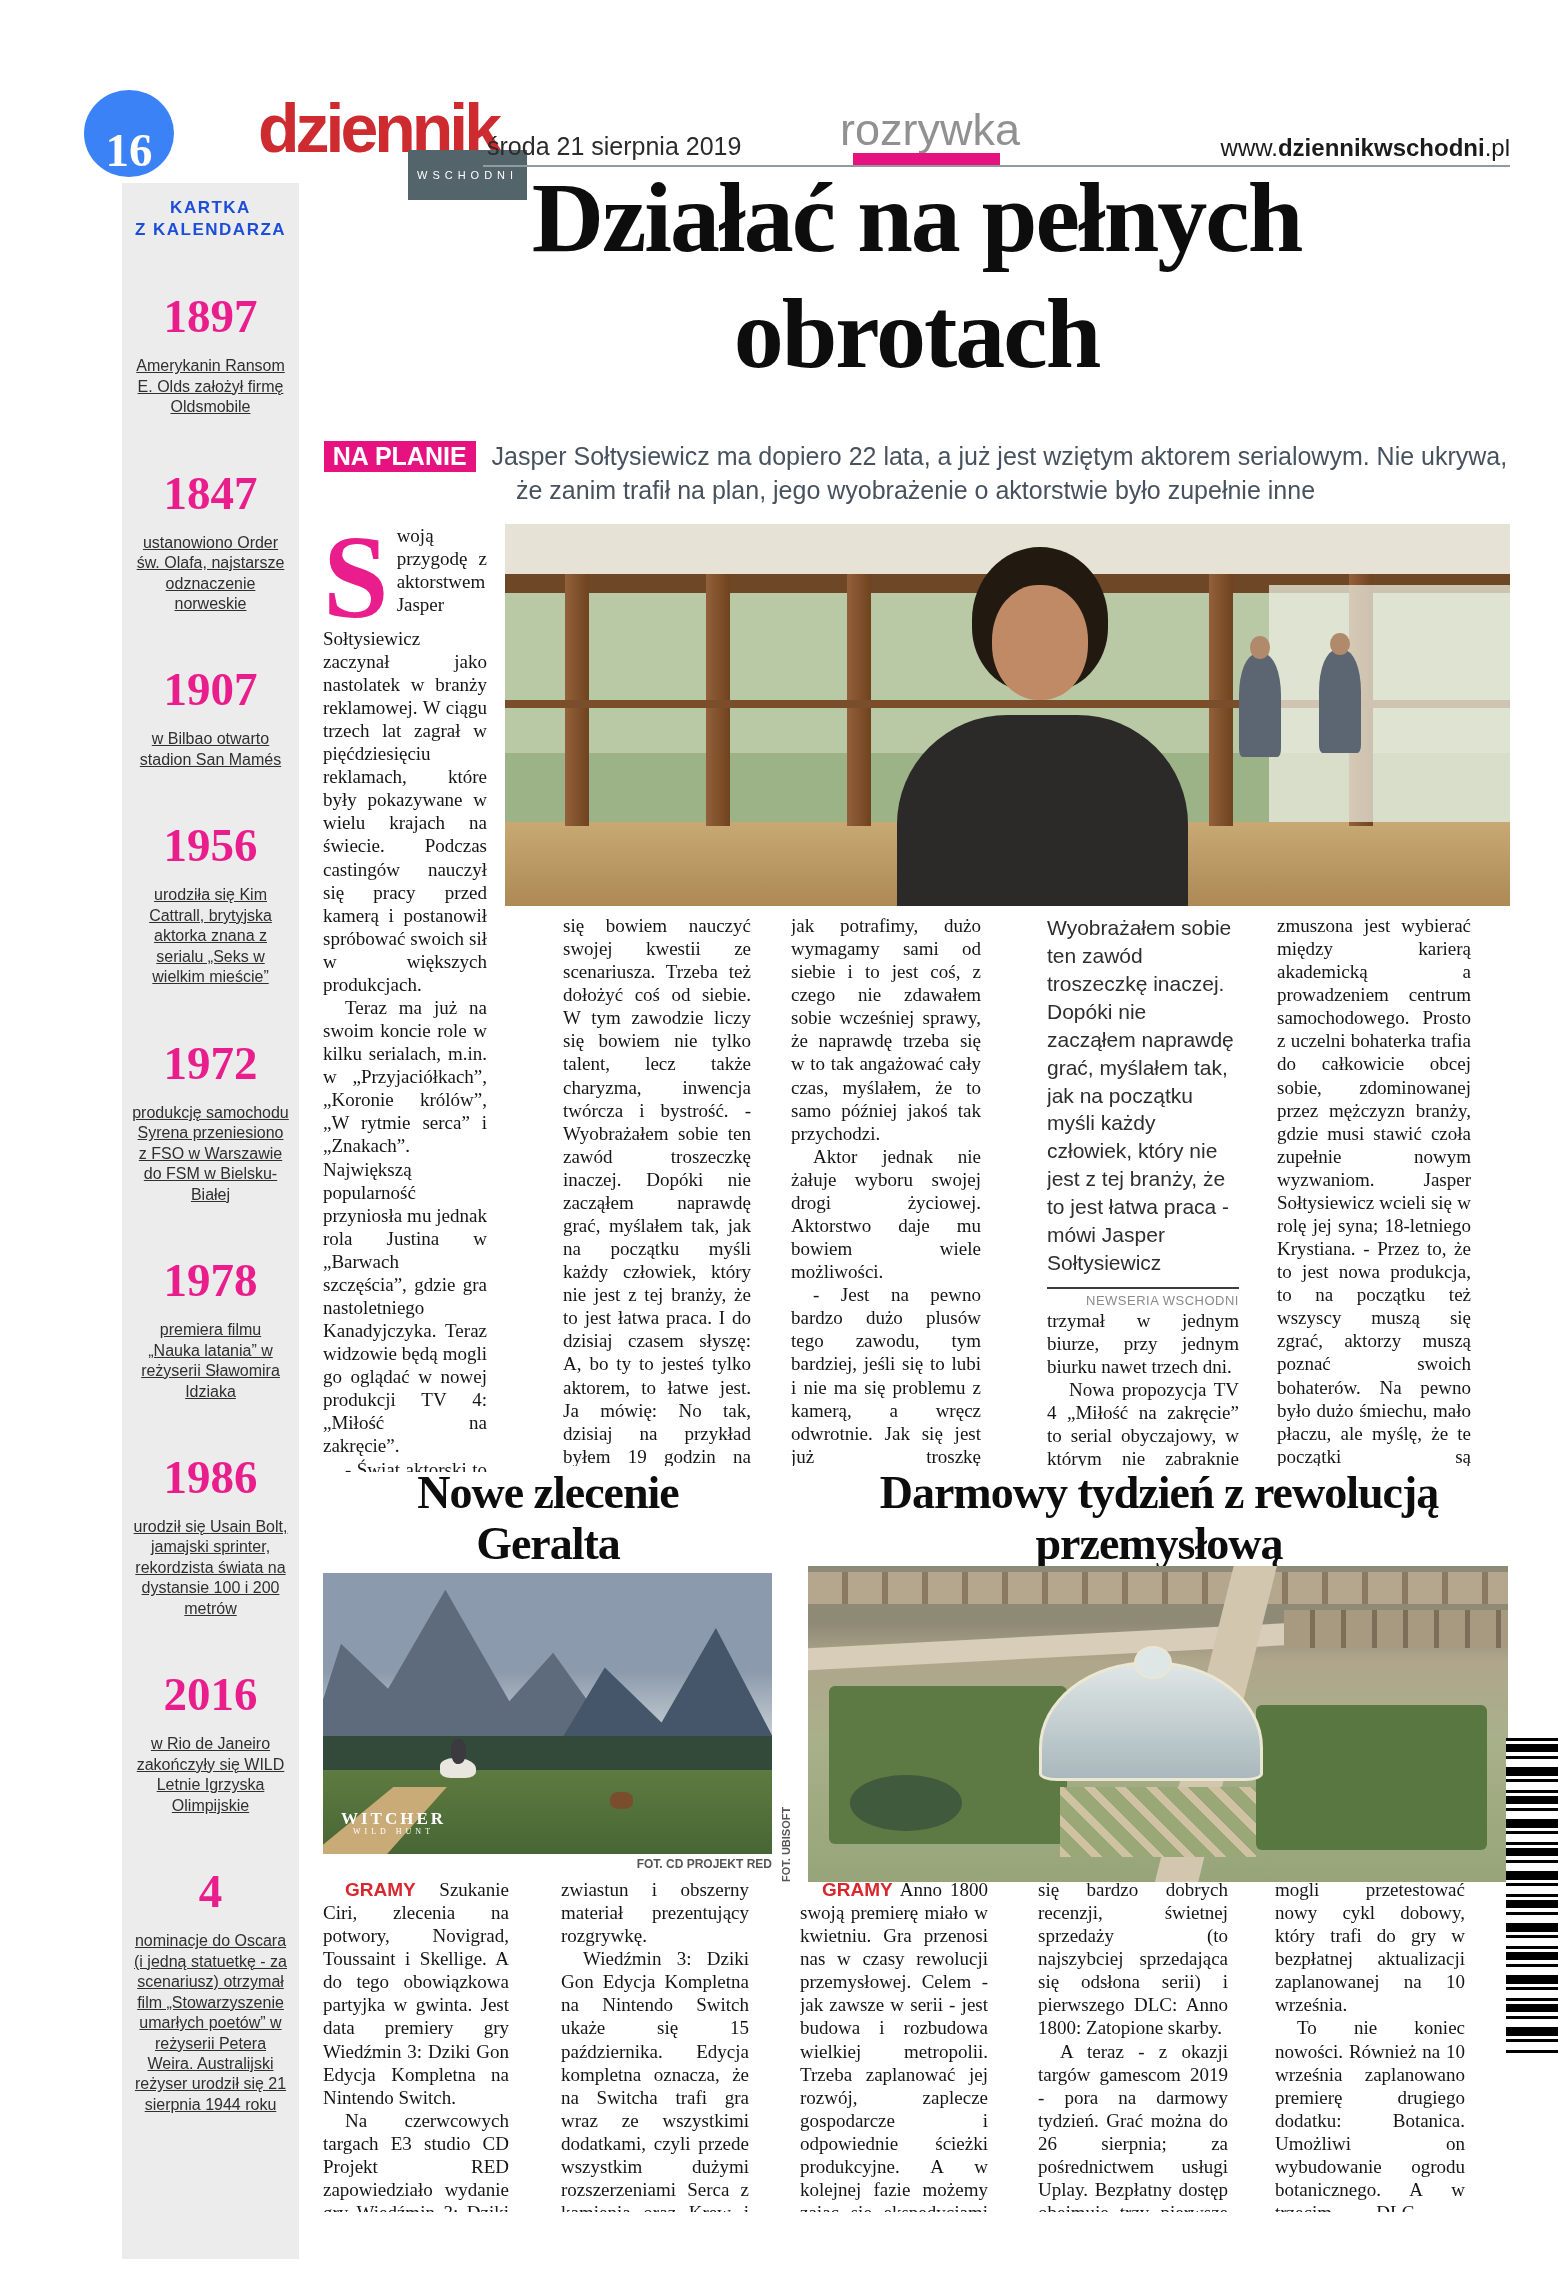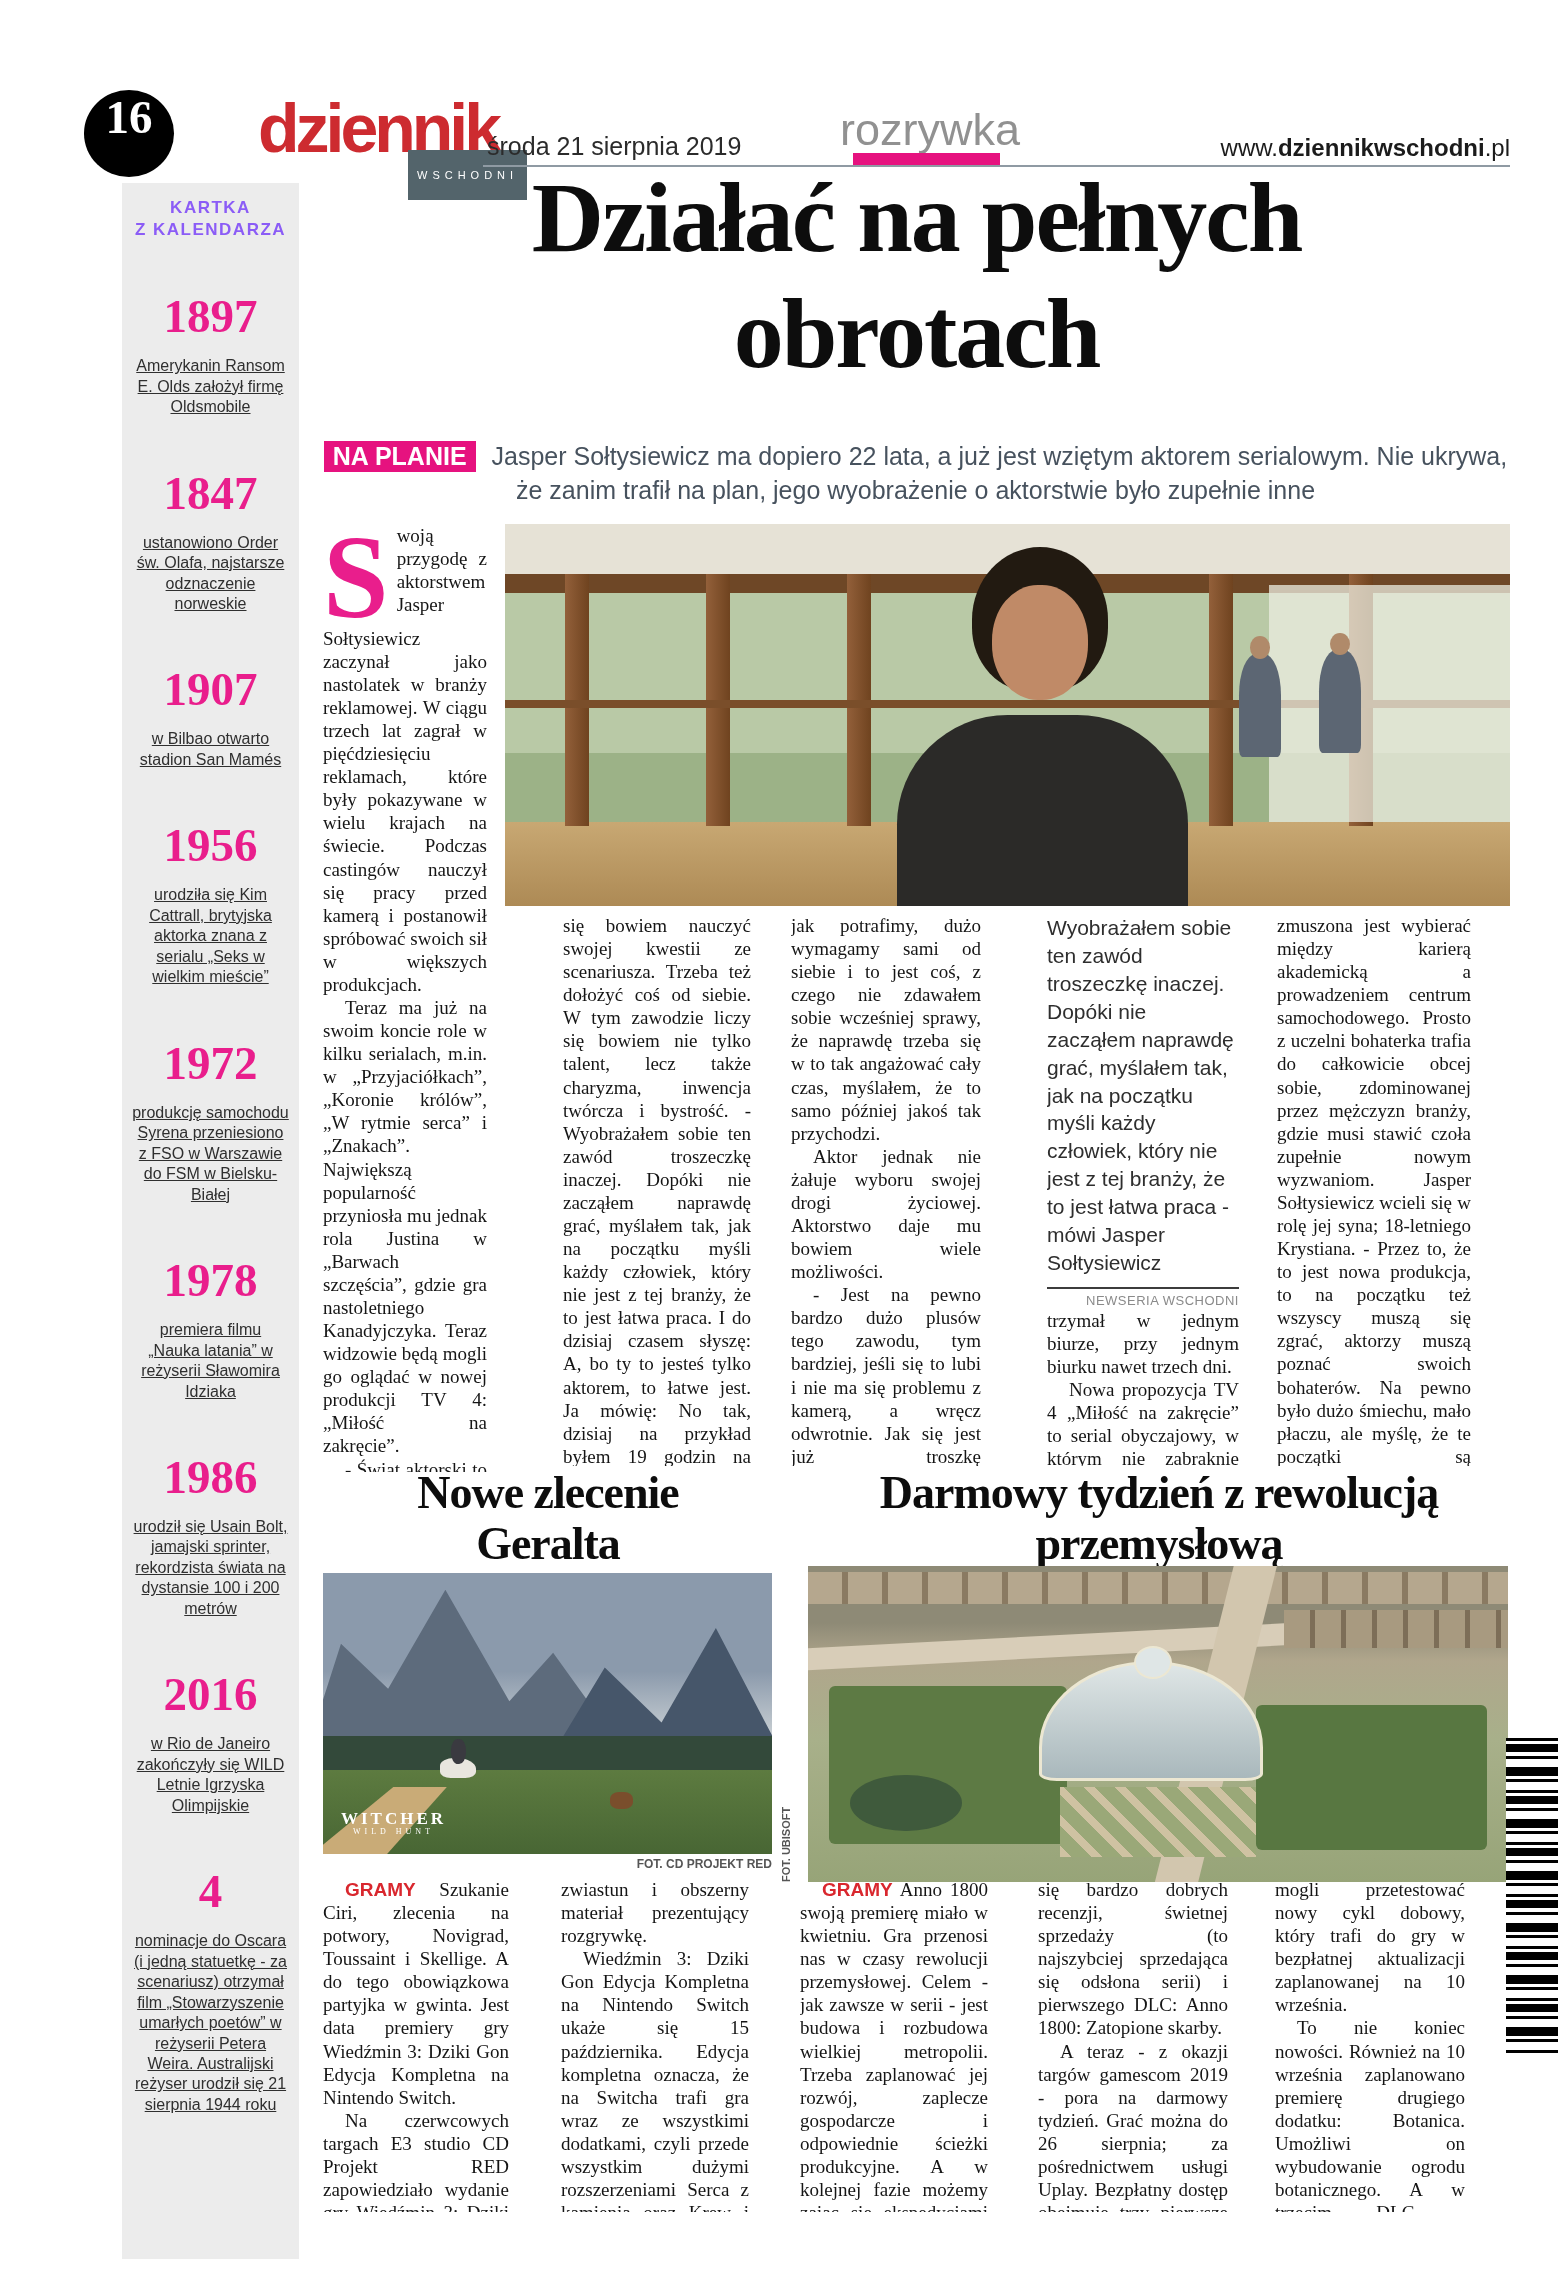--- a/index.html
+++ b/index.html
@@ -2,42 +2,42 @@
 <html><head>
 <meta charset="utf-8">
 <style>
   * { margin:0; padding:0; box-sizing:border-box; }
   html,body { background:#fff; }
   body { width:1558px; height:2281px; position:relative; overflow:hidden;
          font-family:"Liberation Serif", serif; color:#151515; }
 
   
   .page-badge { position:absolute; left:84px; top:90px; width:90px; height:87px;
-    background:#000000; border-radius:50%; display:flex; align-items:flex-start; justify-content:center;
+    background:#3b82f6; border-radius:50%; display:flex; align-items:flex-end; justify-content:center;
     color:#fff; font-family:"Liberation Serif",serif; font-size:47px; font-weight:bold; }
   .logo { position:absolute; left:258px; top:94px; width:300px; height:78px; }
   .logo-main { font-family:"Liberation Sans",sans-serif; font-weight:bold; font-size:68px;
     letter-spacing:-4px; color:#cd2b30; line-height:1; }
   .logo-sub { position:absolute; left:150px; top:56px; background:#53646b; color:#fff;
     font-family:"Liberation Sans",sans-serif; font-size:11px; letter-spacing:5px; padding:19px 9px; }
   .hdr-date { position:absolute; left:487px; top:132px; font-family:"Liberation Sans",sans-serif;
     font-size:25px; color:#2b2b2b; }
   .hdr-rule { position:absolute; left:483px; top:165px; width:1027px; height:2px; background:#8f9aa3; }
   .section-name { position:absolute; left:840px; top:104px; width:170px; text-align:center;
     font-family:"Liberation Sans",sans-serif; font-size:45px; color:#919191; }
   .section-bar { position:absolute; left:853px; top:153px; width:147px; height:12px; background:#e6127f; }
   .hdr-url { position:absolute; left:1210px; top:134px; width:300px; text-align:right;
     font-family:"Liberation Sans",sans-serif; font-size:24px; color:#1b1b1b; }
   .hdr-url b { font-weight:bold; }
 
   
   .sidebar { position:absolute; left:122px; top:183px; width:177px; height:2076px;
     background:#ececec; text-align:center; padding:14px 10px 0 10px;
     font-family:"Liberation Sans",sans-serif; }
-  .sb-title { font-size:17px; font-weight:bold; color:#8b5cf6; letter-spacing:1.5px; line-height:1.3; }
+  .sb-title { font-size:17px; font-weight:bold; color:#1d4ed8; letter-spacing:1.5px; line-height:1.3; }
   .sb-year { font-family:"Liberation Serif",serif; font-weight:bold; color:#e91e8c; font-size:47px;
     margin-top:52px; line-height:1; }
   .sb-text { font-size:16px; color:#2f2f2f; line-height:1.28; margin-top:16px;text-decoration:underline; }
 
   
   .headline { position:absolute; left:323px; top:160px; width:1187px; text-align:center;
     font-family:"Liberation Serif",serif; font-weight:bold; color:#0d0d0d;
     font-size:100px; line-height:1.16; letter-spacing:-2px; }
   .kicker { position:absolute; left:322px; top:440px; width:1187px; text-align:center;
     font-family:"Liberation Sans",sans-serif; font-size:25px; line-height:1.35; color:#47525e; }

